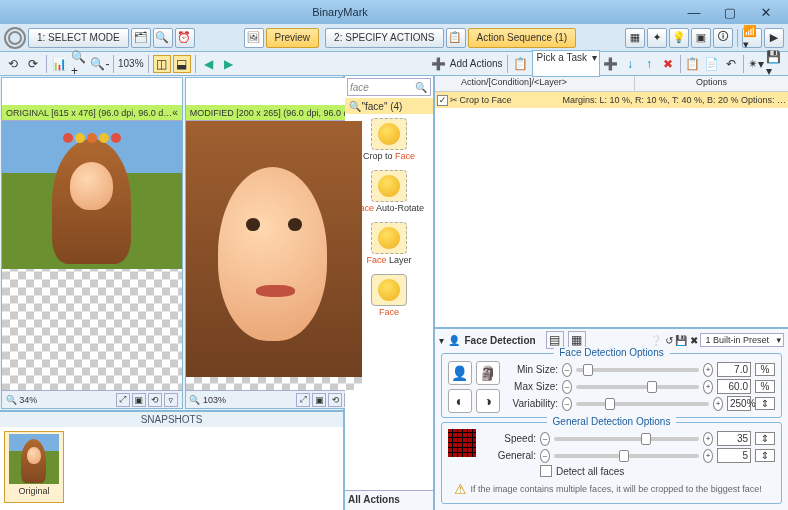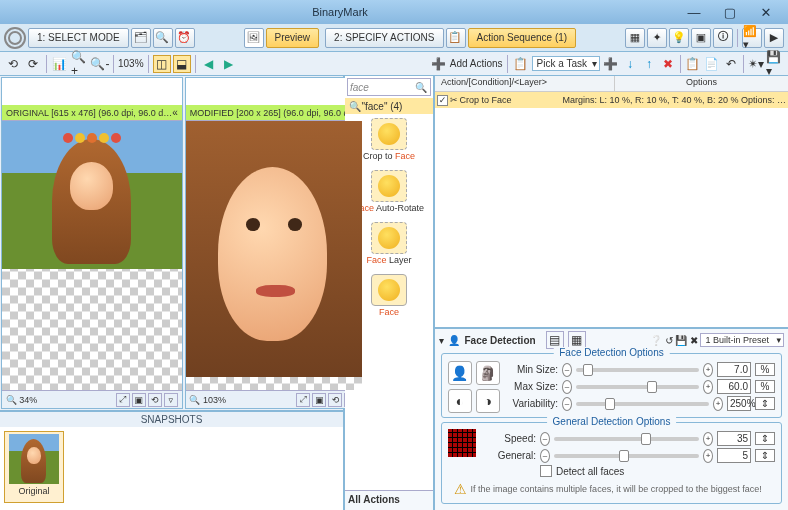--- a/index.html
+++ b/index.html
@@ -52,26 +52,26 @@
 .searchbox .sicon { margin-left: auto; font-style: normal; }
 .resheader { height: 16px; background: #ffe8a0; font-size: 10px; padding: 1px 4px; display: flex; align-items: center; }
 .actionlist { flex: 1; overflow: auto; }
 .actitem { display: flex; flex-direction: column; align-items: center; padding: 4px 2px; font-size: 9px; text-align: center; line-height: 1.1; }
 .actitem .aicon { width: 36px; height: 32px; background: #fff0c0; border: 1px dashed #aaa; border-radius: 4px; margin-bottom: 2px; display:flex; align-items:center; justify-content:center; font-size:18px;}
 .actitem .aface { width:22px; height:22px; border-radius:50%; background: radial-gradient(circle at 40% 35%,#ffe060,#f0b020); }
 .hl { color: #e05020; }
 .allactions { height: 20px; border-top: 1px solid #aac; text-align: left; font-weight: bold; font-size: 10px; padding: 3px; background:#f4f8fc; }
 
 .rightcol { flex: 1; display: flex; flex-direction: column; background: #f4f8fc; }
-.taskdd { border: 1px solid #88b8d8; background: #fff; padding: 1px 12px 1px 4px; font-size: 10px; position:relative;}
+.taskdd { border: 1px solid #88b8d8; background: #fff; padding: 1px 12px 13px 4px; font-size: 10px; position:relative;}
 .taskdd::after{content:"▾"; position:absolute; right:2px;}
 .righttoolbar { display:flex; gap:1px; margin-left:auto; }
 .rt-icon { width:18px; height:18px; display:flex; align-items:center; justify-content:center; font-size:12px; }
 
-.seqheader { height: 16px; display: flex; background: #f0f4f8; border-bottom: 1px solid #ccc; font-size: 9px; }
+.seqheader { height: 16px; display: flex; background: #f0f4f8; border-bottom: 1px solid #ccc; font-size: 9px; padding-left: 20px; }
 .seqheader span { padding: 1px 6px; border-right:1px solid #ccc; }
 .seqheader span:last-child { flex:1; border:none; text-align:center; }
 .seqrow { height: 16px; display: flex; align-items: center; background: #ffe8a0; font-size: 9px; padding: 0 2px; gap: 2px; }
 .seqrow .chk { width:11px; height:11px; border:1px solid #888; background:#fff; display:flex; align-items:center; justify-content:center; font-size:9px;}
 .seqrow .opts { margin-left: auto; font-size: 9px; }
 
 .seqspace { flex: 1; background: #fff; }
 
 .optpanel { border-top: 2px solid #88b8d8; background: #f4f8fc; padding: 2px; font-size: 10px; }
 .optheader { height: 18px; display: flex; align-items: center; gap: 4px; padding: 0 2px; }

